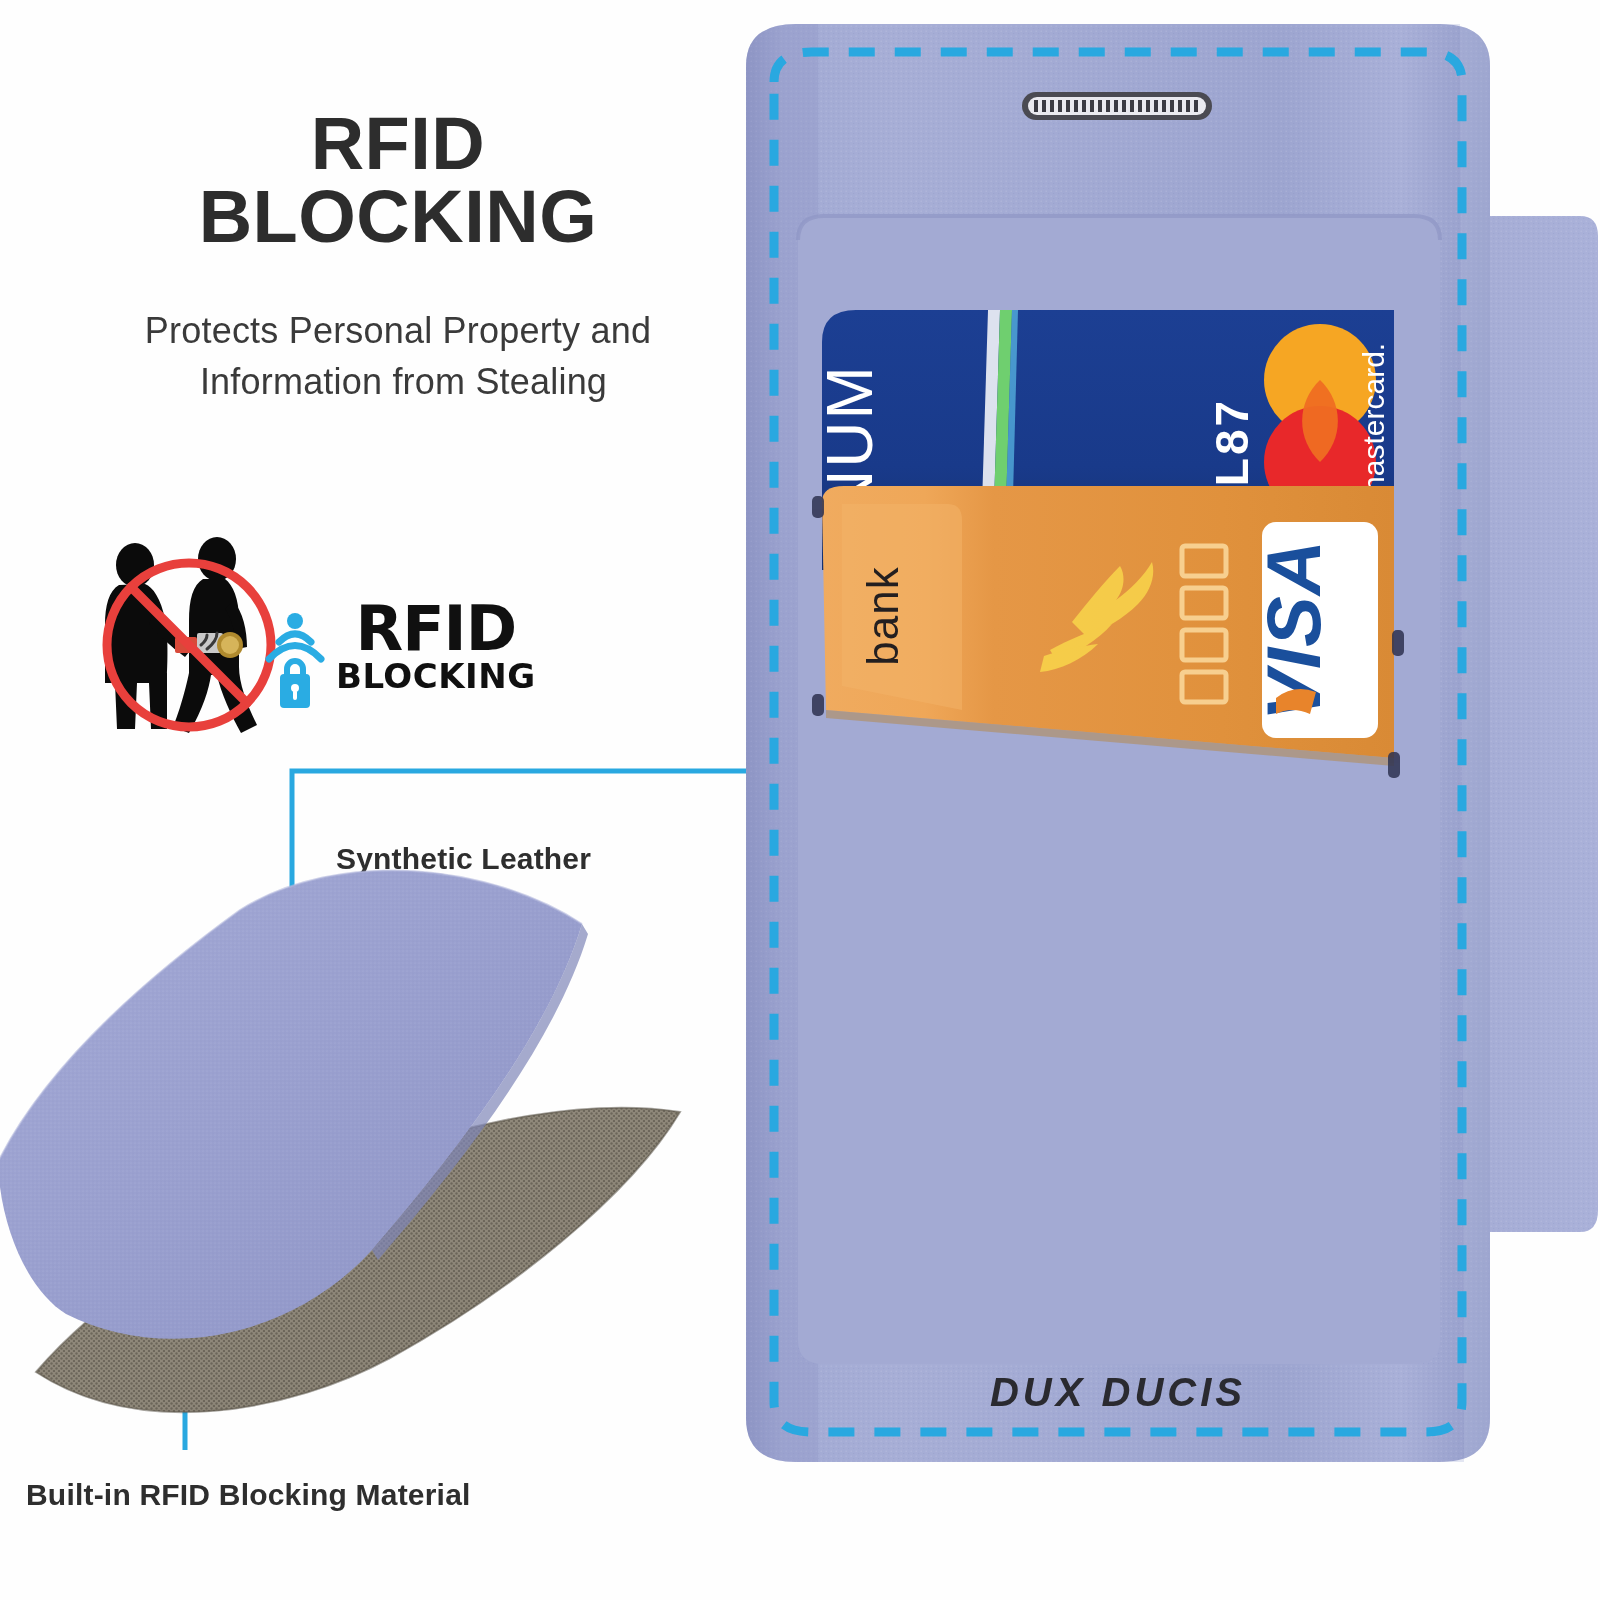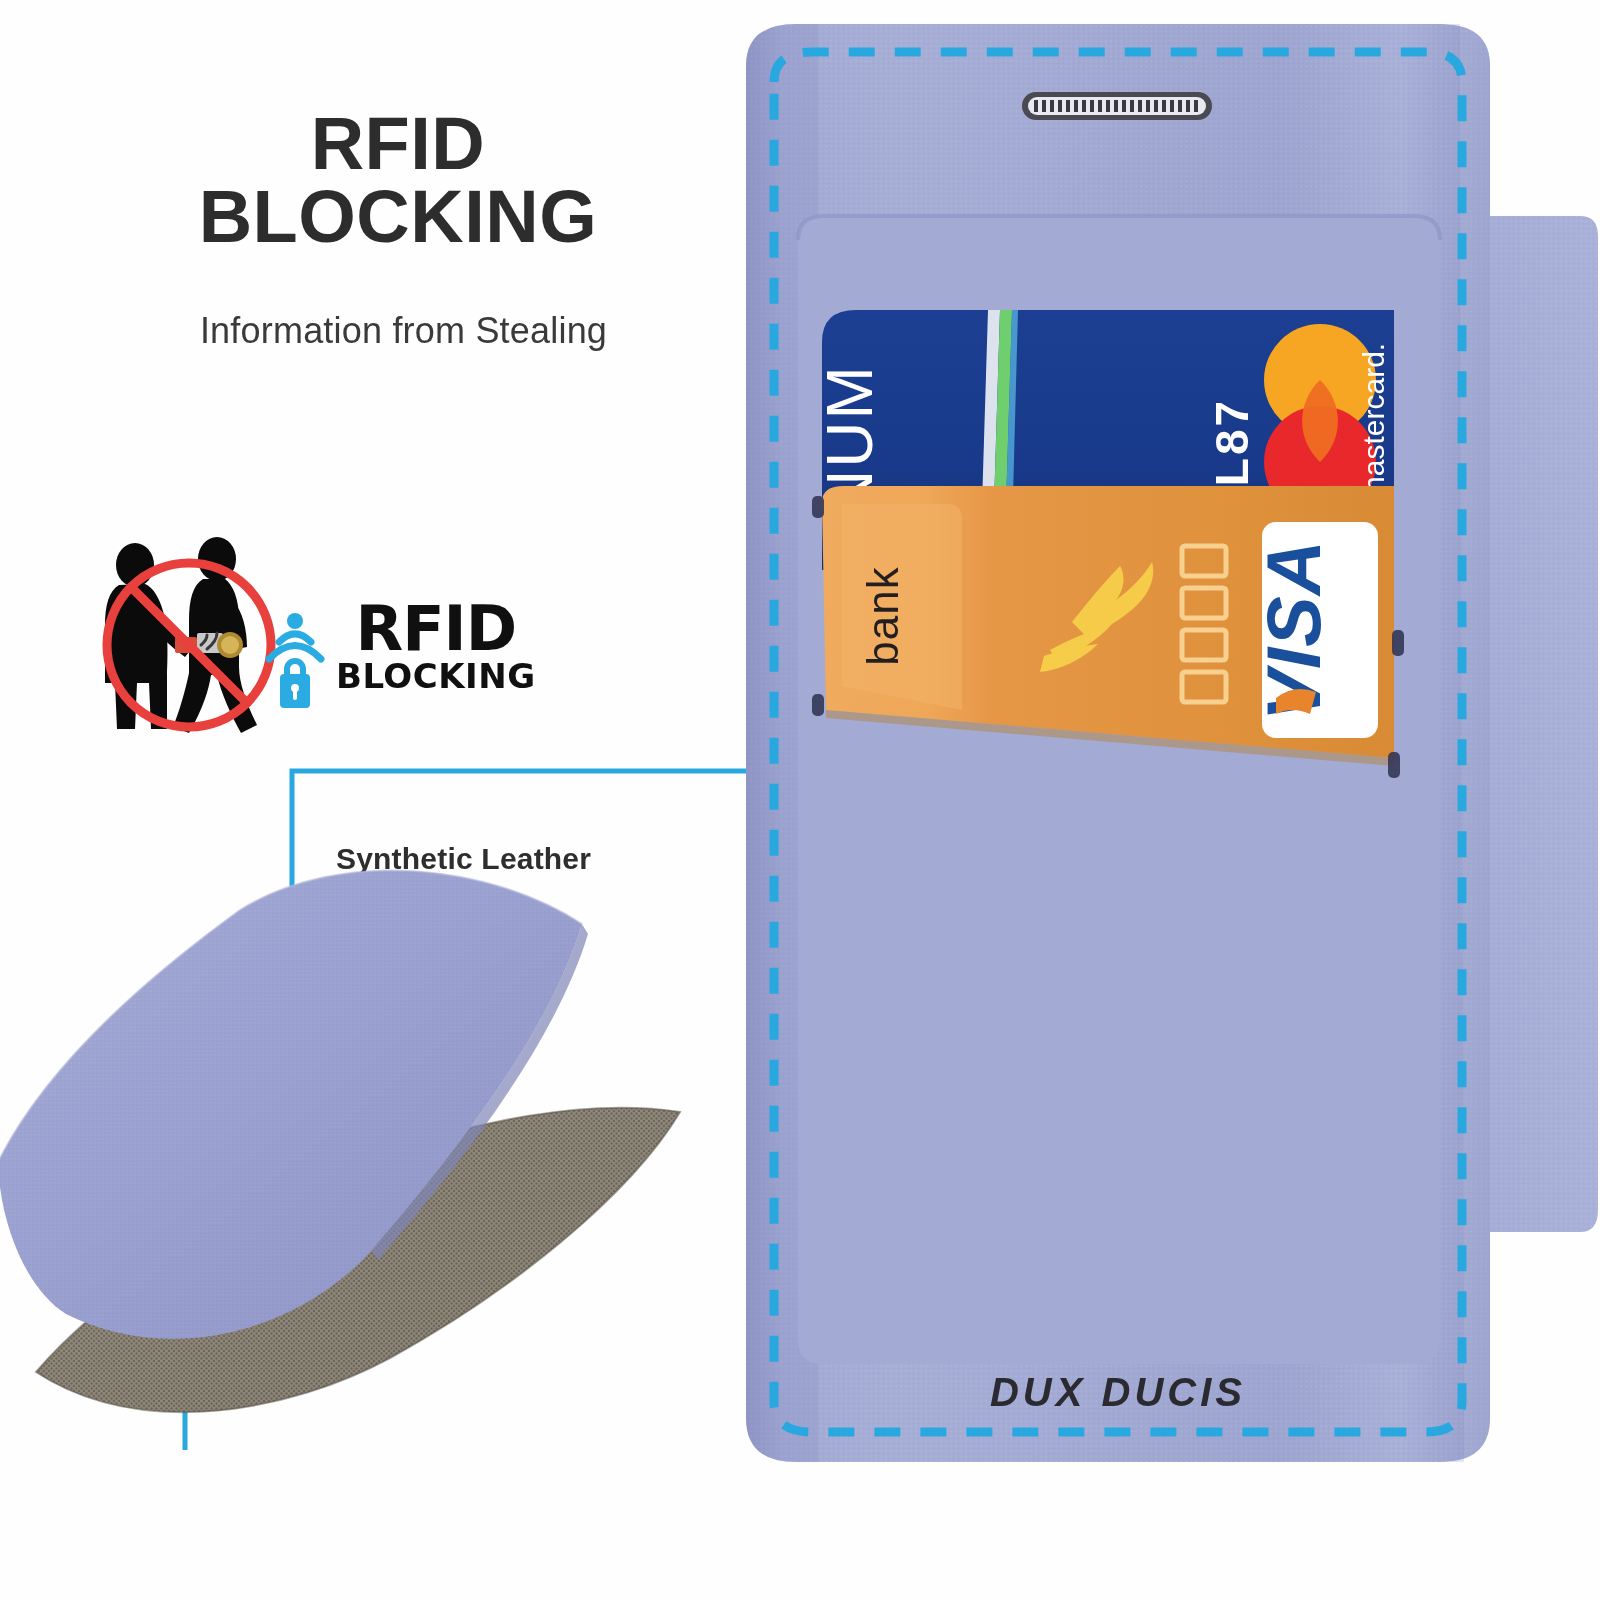--- a/index.html
+++ b/index.html
@@ -64,20 +64,21 @@
 <body>
 
 <div class="stage">
 
   <div class="headline">
     <div class="h1">
       <span>RFID</span>
       <span class="l2">BLOCKING</span>
     </div>
     <div class="sub">
+      <span>Protects Personal Property and</span>
       <span class="l2">Information from Stealing</span>
     </div>
   </div>
 
   <div class="badgerow">
     <div class="pickpocket">
       <svg viewBox="0 0 190 205" xmlns="http://www.w3.org/2000/svg">
 
         <g fill="#0b0b0b">
           <ellipse cx="38" cy="32" rx="19" ry="22"></ellipse>
@@ -142,20 +143,21 @@
   <svg class="callouts" viewBox="0 0 1600 1600" xmlns="http://www.w3.org/2000/svg">
 
     <path d="M823 771 L292 771 L292 930" fill="none" stroke="#29a8e0" stroke-width="5"></path>
     <circle cx="823" cy="771" r="13" fill="#29a8e0"></circle>
 
     <path d="M185 1336 L185 1450" fill="none" stroke="#29a8e0" stroke-width="5"></path>
     <circle cx="185" cy="1336" r="11" fill="#29a8e0"></circle>
   </svg>
 
   <div class="lbl lbl-leather">Synthetic Leather</div>
+  <div class="lbl lbl-rfidmat">Built-in RFID Blocking Material</div>
 
   <div class="swatches">
     <svg viewBox="0 0 740 620" xmlns="http://www.w3.org/2000/svg">
       <defs>
         <linearGradient id="leatherG" x1="0" y1="0" x2="1" y2="1">
           <stop offset="0%" stop-color="#a3a9d6"></stop>
           <stop offset="45%" stop-color="#9aa0cf"></stop>
           <stop offset="100%" stop-color="#8d94c6"></stop>
         </linearGradient>
         <linearGradient id="meshG" x1="0" y1="0" x2="1" y2="1">

